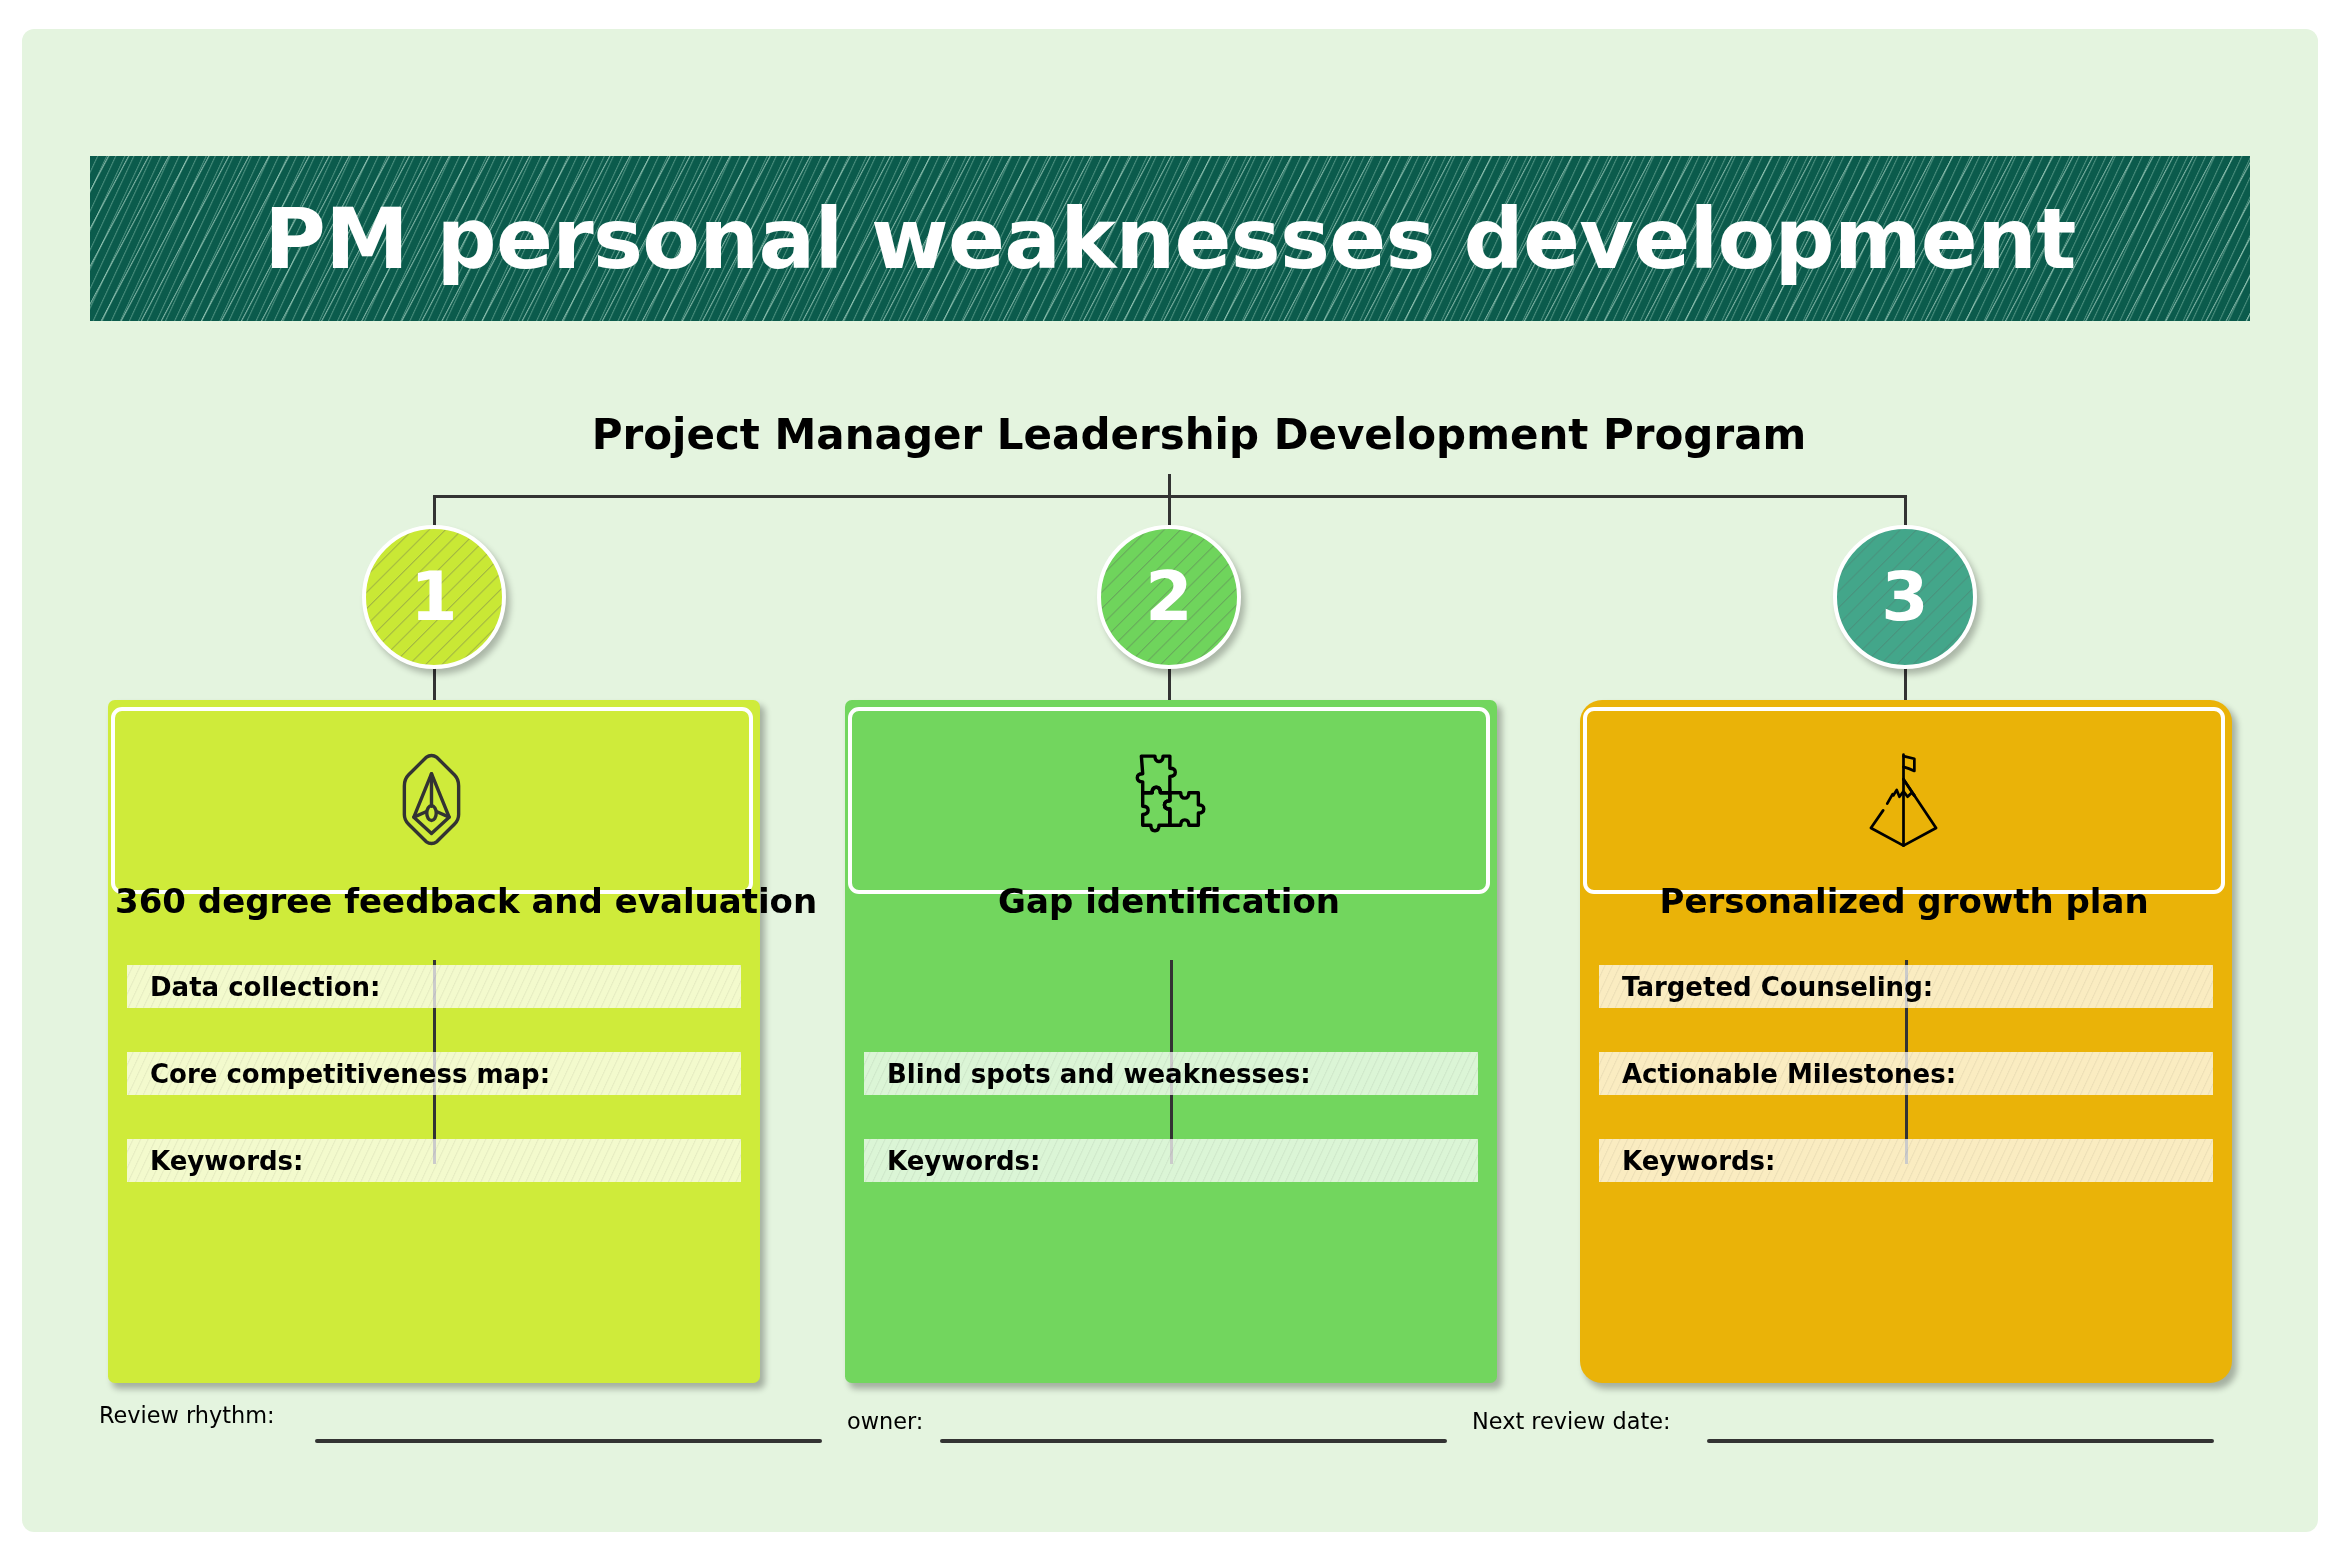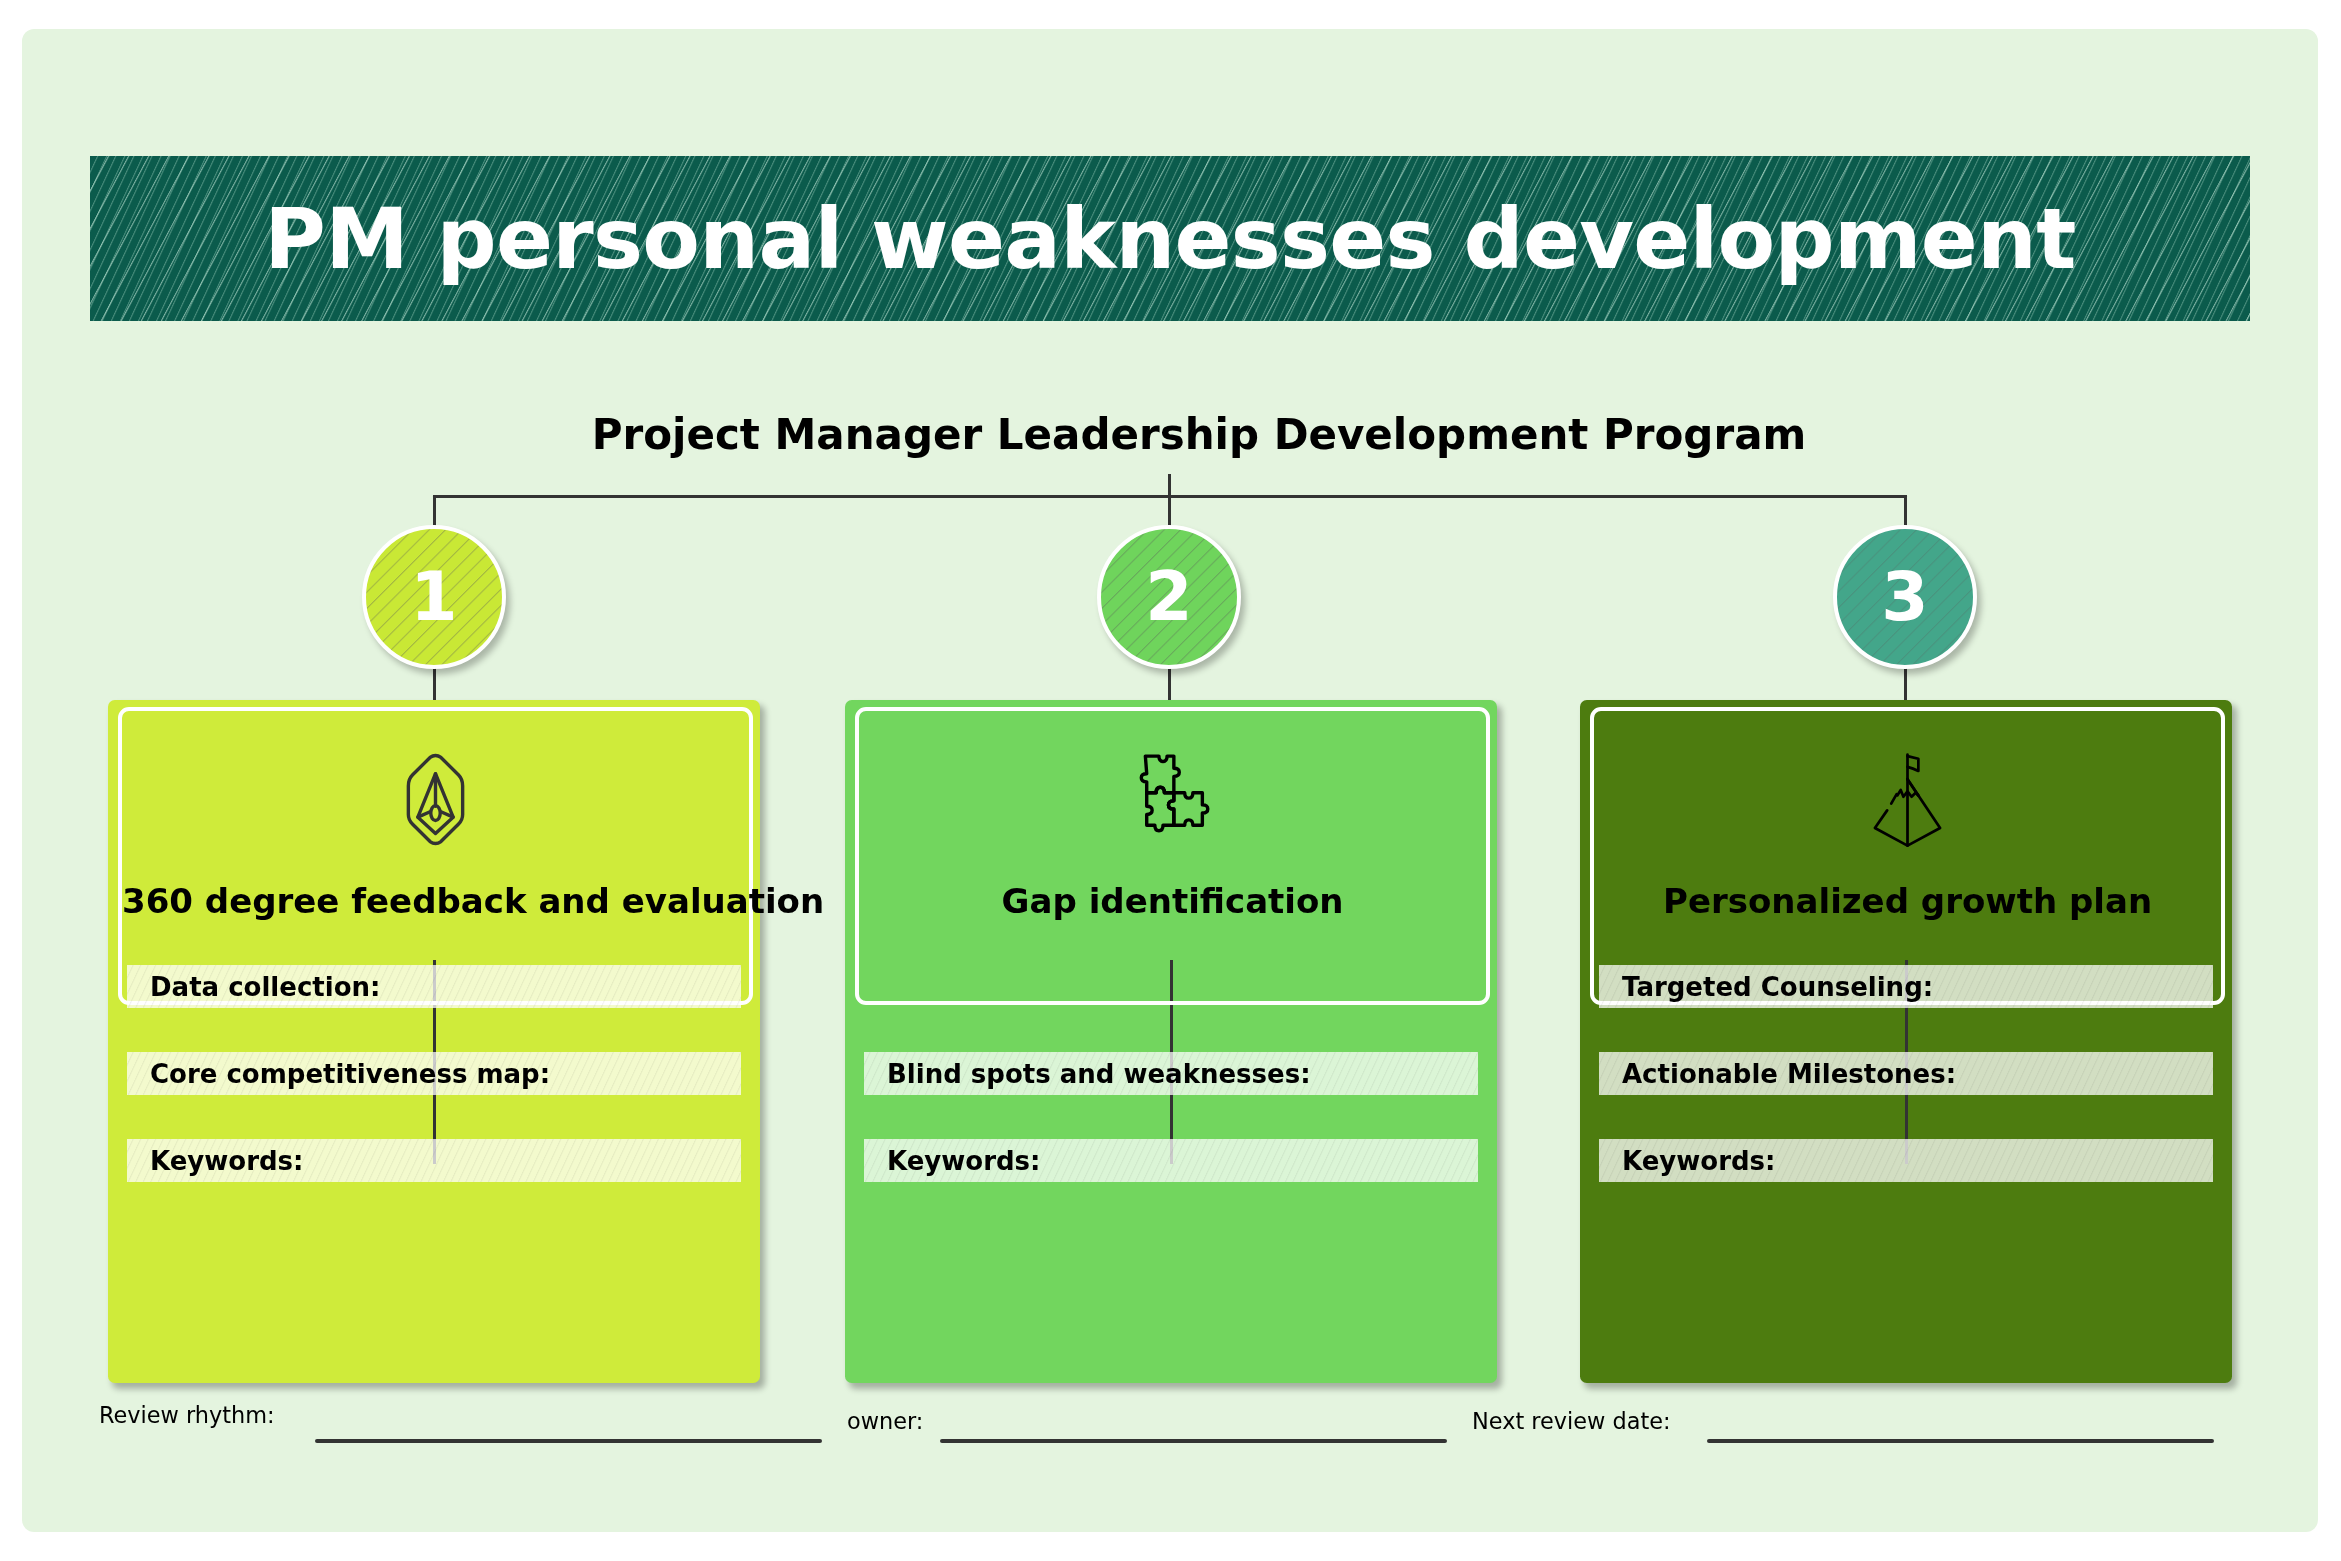--- a/index.html
+++ b/index.html
@@ -25,22 +25,22 @@
   .circle.c1 { background-color:#c9e835;
      background-image:repeating-linear-gradient(135deg, rgba(90,90,90,0) 0px, rgba(90,90,90,0) 9.5px, rgba(90,90,90,0.35) 10.2px, rgba(90,90,90,0) 11.6px); }
   .circle.c2 { background-color:#6fd45c;
      background-image:repeating-linear-gradient(135deg, rgba(90,90,90,0) 0px, rgba(90,90,90,0) 9.5px, rgba(90,90,90,0.35) 10.2px, rgba(90,90,90,0) 11.6px); }
   .circle.c3 { background-color:#43a68a;
      background-image:repeating-linear-gradient(135deg, rgba(90,90,90,0) 0px, rgba(90,90,90,0) 9.5px, rgba(90,90,90,0.25) 10.2px, rgba(90,90,90,0) 11.6px); }
   .card { position:absolute; top:700px; width:652px; height:683px; border-radius:6.8px;
      box-shadow:4.1px 5.4px 6.8px rgba(0,0,0,0.28); }
   .card.k1 { left:108px; background:#cfeb3a; }
   .card.k2 { left:845px; background:#72d65e; }
-  .card.k3 { left:1580px; background:#4d7c0f; }
-  .card-head { position:absolute; left:10px; top:6.8px; right:6.8px; height:298px;
+  .card.k3 { left:1580px; background:#eab308;border-radius:22px; }
+  .card-head { position:absolute; left:3px; top:6.8px; right:6.8px; height:187px;
      border:4.8px solid #ffffff; border-radius:11px; box-sizing:border-box;text-decoration:underline; }
   .card-icon { position:absolute; left:50%; top:41px; width:95px; height:95px; margin-left:-48px; }
   .card-title { position:absolute; left:0; right:0; top:170px; text-align:center;
      font-weight:bold; font-size:34px; white-space:nowrap; }
   .row { position:absolute; left:19px; right:19px; height:43px;
      background-color:rgba(255,255,255,0.75);
      background-image:repeating-linear-gradient(115deg, rgba(255,255,255,0) 0px, rgba(255,255,255,0) 4.8px, rgba(0,0,0,0.06) 5.4px, rgba(255,255,255,0) 6.8px);
      display:flex; align-items:center; padding-left:23px; box-sizing:border-box; }
   .row-label { font-weight:bold; font-size:26px; white-space:nowrap; }
   .inner-line { position:absolute; left:50%; margin-left:-1.4px; width:3.4px; background:#333333; }

